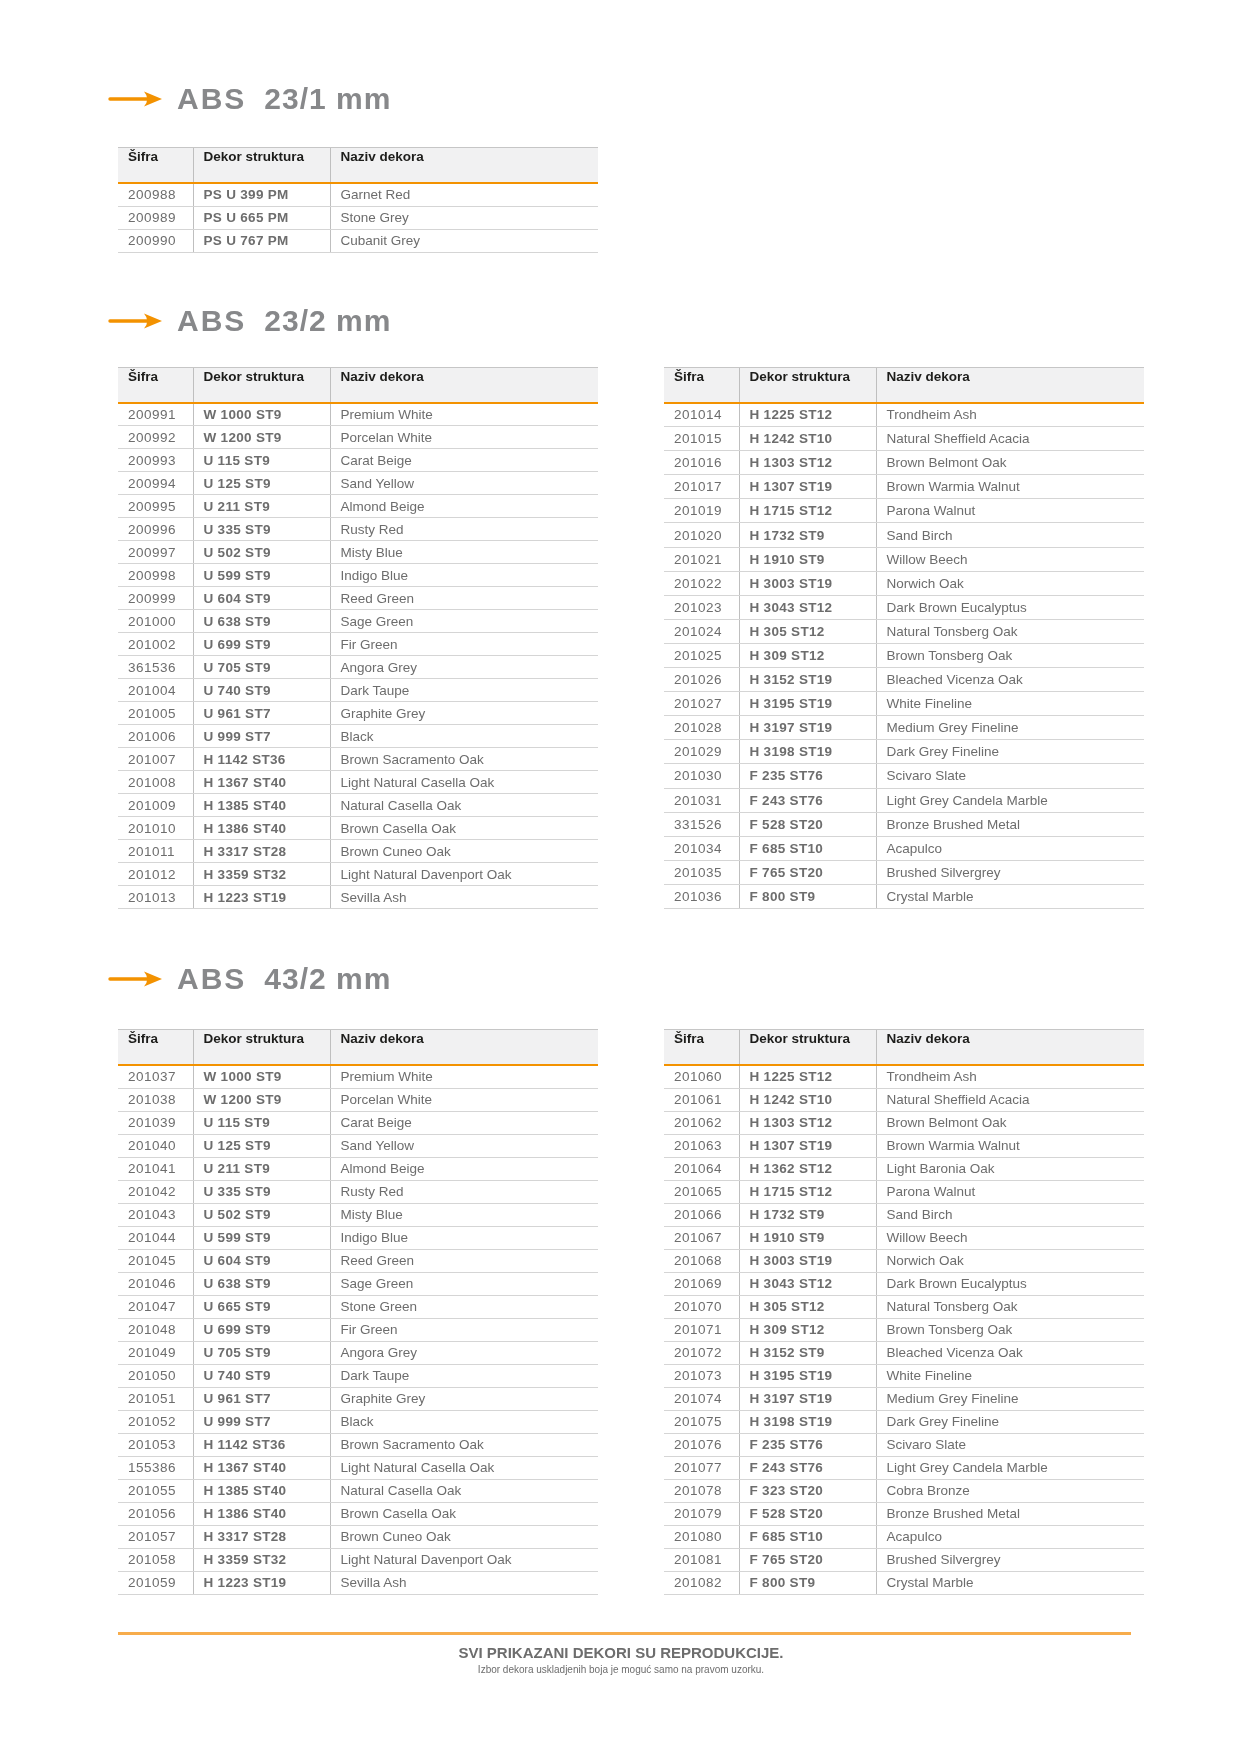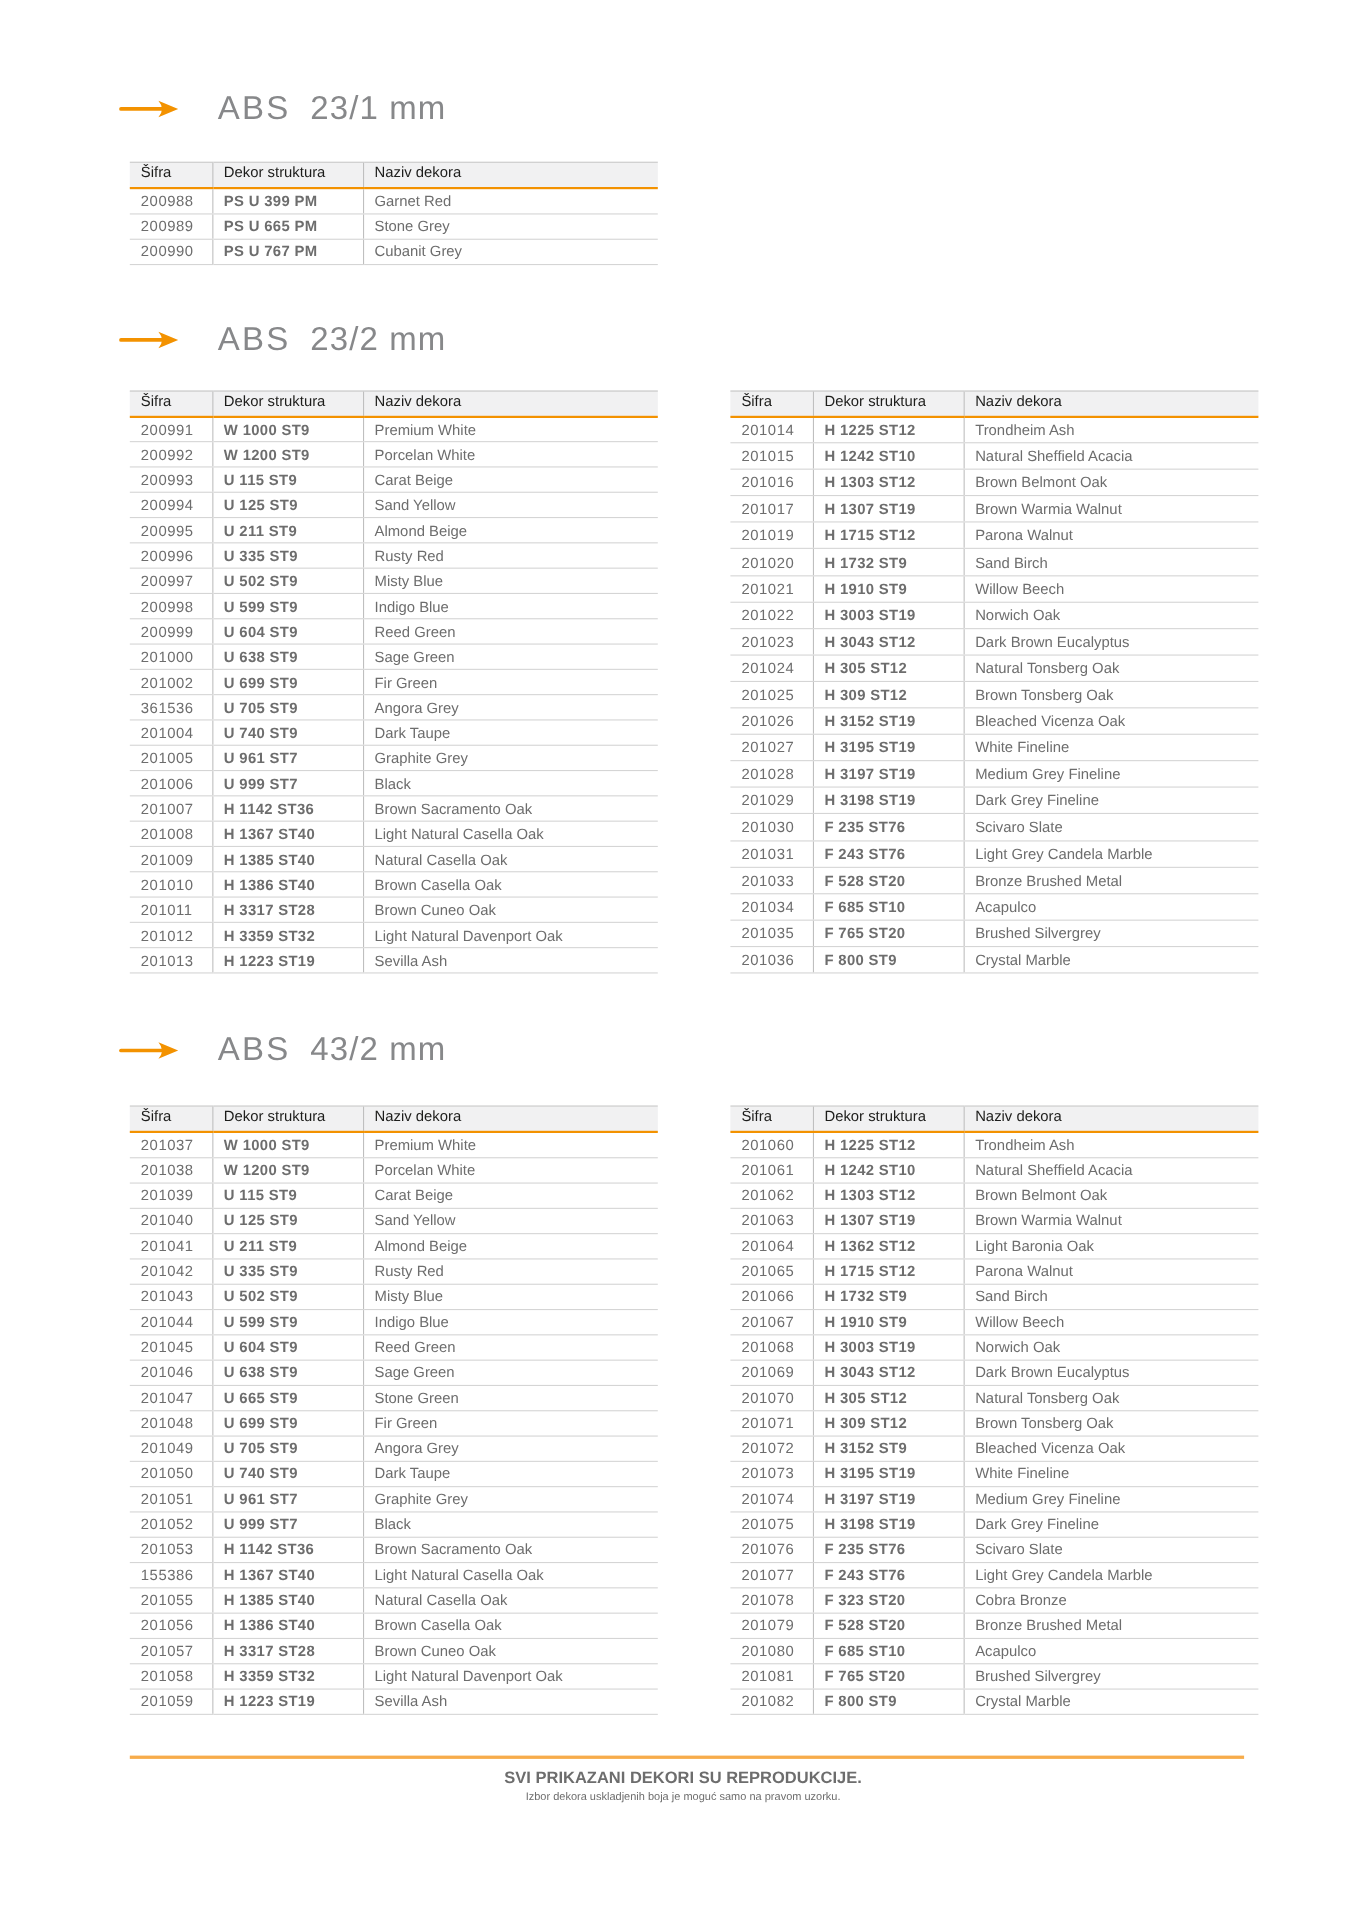--- a/index.html
+++ b/index.html
@@ -19,23 +19,24 @@
     height:1754px;
     overflow:hidden;
     background:#ffffff;
     box-sizing:border-box;
     padding-top:81px;
     font-family:"Liberation Sans", sans-serif;
   }
   .sec-heading{
     display:flex;
     align-items:center;
-    gap:32px;
+    gap:11px;
     margin-left:108px;
     height:36px;
+    font-weight:bold;
   }
   .sec-heading .arrow{flex:0 0 auto; display:block;}
   .sec-title{
     font-size:30px;
     color:var(--heading-grey);
     letter-spacing:1px;
     white-space:nowrap;
   }
   .sec-title .t-label{letter-spacing:2px;}
   .sec-title .t-size{margin-left:18px;}
@@ -56,24 +57,24 @@
     font-size:13.5px;
   }
   table.decor col.c-sifra{width:75px;}
   table.decor col.c-code{width:137px;}
   table.decor col.c-name{width:268px;}
   table.decor th{
     background:var(--header-bg);
     border-top:1px solid #C6C6C6;
     border-bottom:2px solid var(--accent);
     color:var(--header-text);
-    font-weight:normal;
+    font-weight:bold;
     text-align:left;
     height:21px;
-    padding:1px 0 6px 10px;
+    padding:1px 0 18px 10px;
     box-sizing:border-box;
     font-size:13.5px;
   }
   table.decor td{
     height:23px;
     box-sizing:border-box;
     padding:0 0 0 10px;
     border-bottom:1px solid var(--row-line);
     color:var(--text-grey);
     white-space:nowrap;
@@ -389,21 +390,21 @@
             <td data-name="sifra-cell">201030</td>
             <td data-name="dekor-code-cell">F 235 ST76</td>
             <td data-name="dekor-name-cell">Scivaro Slate</td>
           </tr>
           <tr data-name="table-row">
             <td data-name="sifra-cell">201031</td>
             <td data-name="dekor-code-cell">F 243 ST76</td>
             <td data-name="dekor-name-cell">Light Grey Candela Marble</td>
           </tr>
           <tr data-name="table-row">
-            <td data-name="sifra-cell">201033</td>
+            <td data-name="sifra-cell">331526</td>
             <td data-name="dekor-code-cell">F 528 ST20</td>
             <td data-name="dekor-name-cell">Bronze Brushed Metal</td>
           </tr>
           <tr data-name="table-row">
             <td data-name="sifra-cell">201034</td>
             <td data-name="dekor-code-cell">F 685 ST10</td>
             <td data-name="dekor-name-cell">Acapulco</td>
           </tr>
           <tr data-name="table-row">
             <td data-name="sifra-cell">201035</td>

